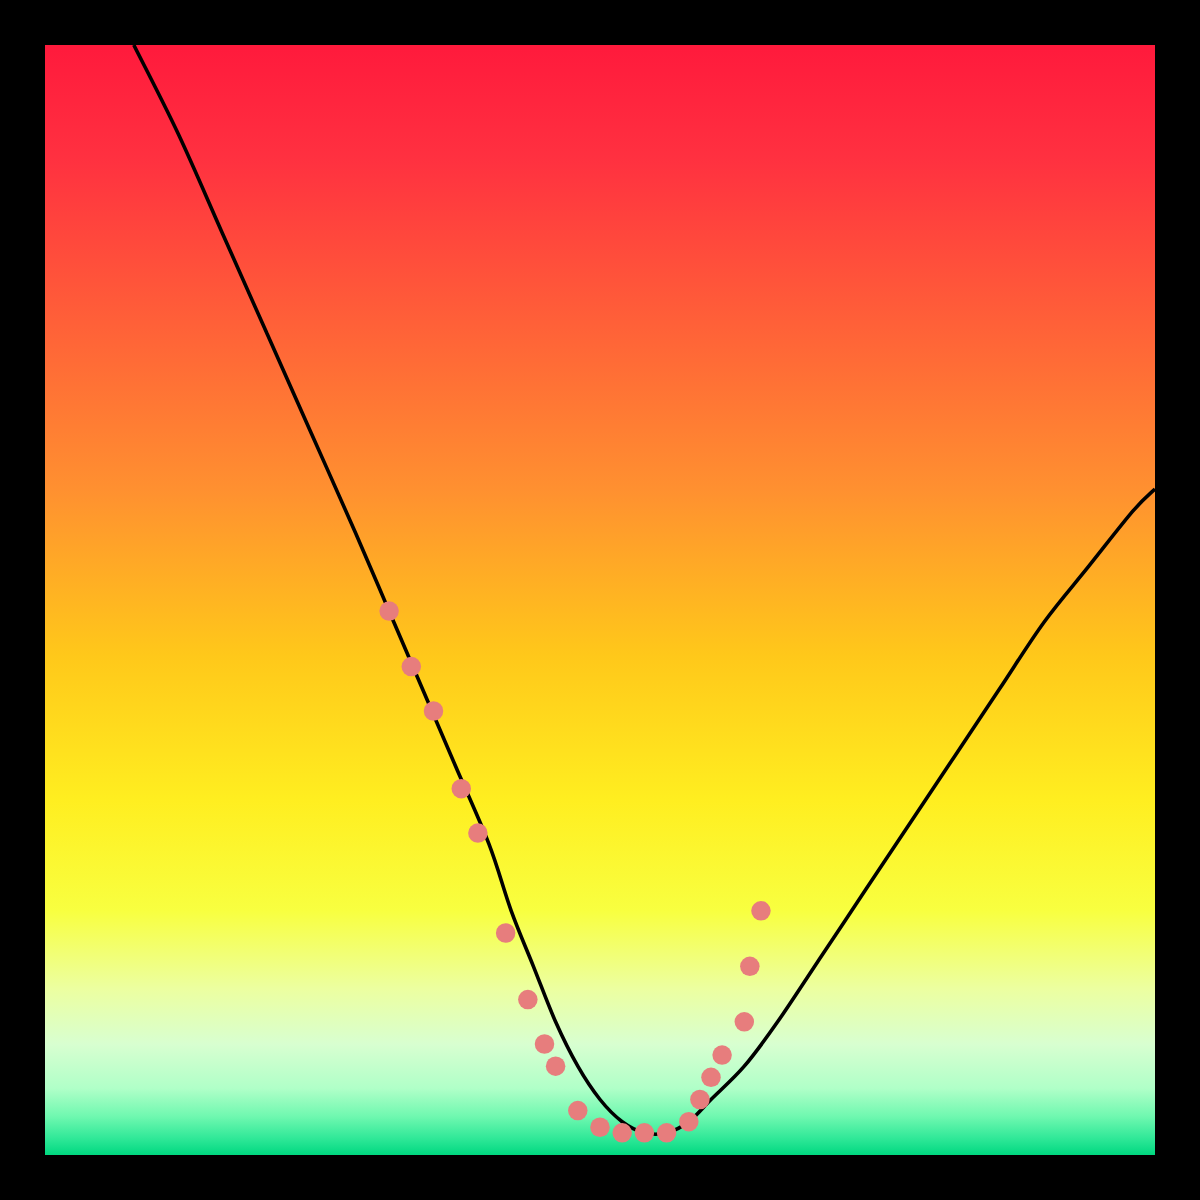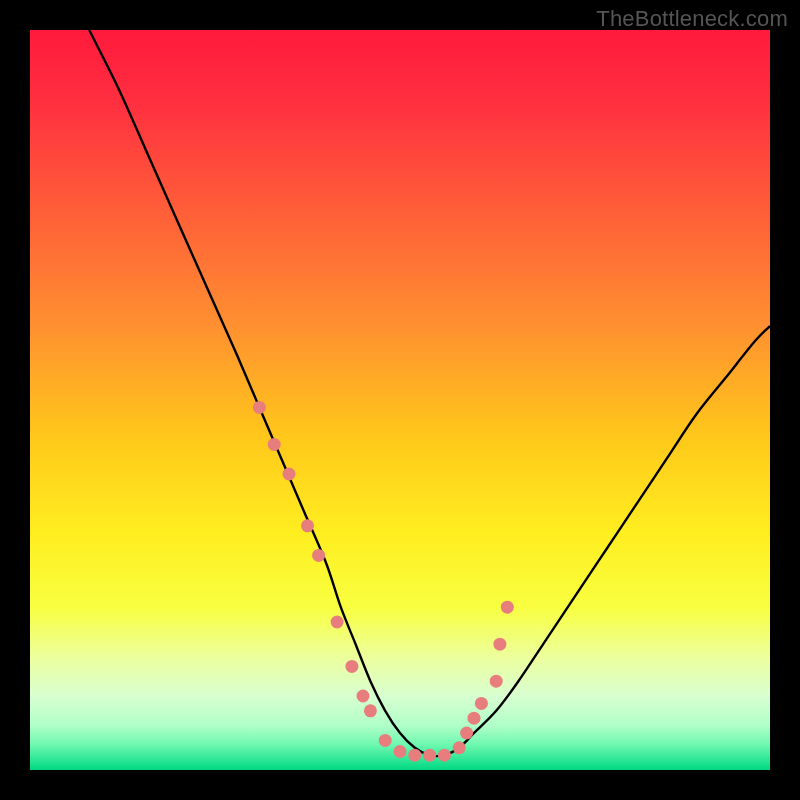--- a/index.html
+++ b/index.html
@@ -92,14 +92,13 @@
           <circle cx="444" cy="688.2" r="6.5" fill="#e77d7d"></circle>
           <circle cx="451.4" cy="673.4" r="6.5" fill="#e77d7d"></circle>
           <circle cx="466.2" cy="651.2" r="6.5" fill="#e77d7d"></circle>
           <circle cx="469.90000000000003" cy="614.2" r="6.5" fill="#e77d7d"></circle>
           <circle cx="477.3" cy="577.2" r="6.5" fill="#e77d7d"></circle>
         </g>
     </svg>
 
   </div>
 
-  <div class="watermark">TheBottleneck.com</div>
 </div>
 
 </body></html>

